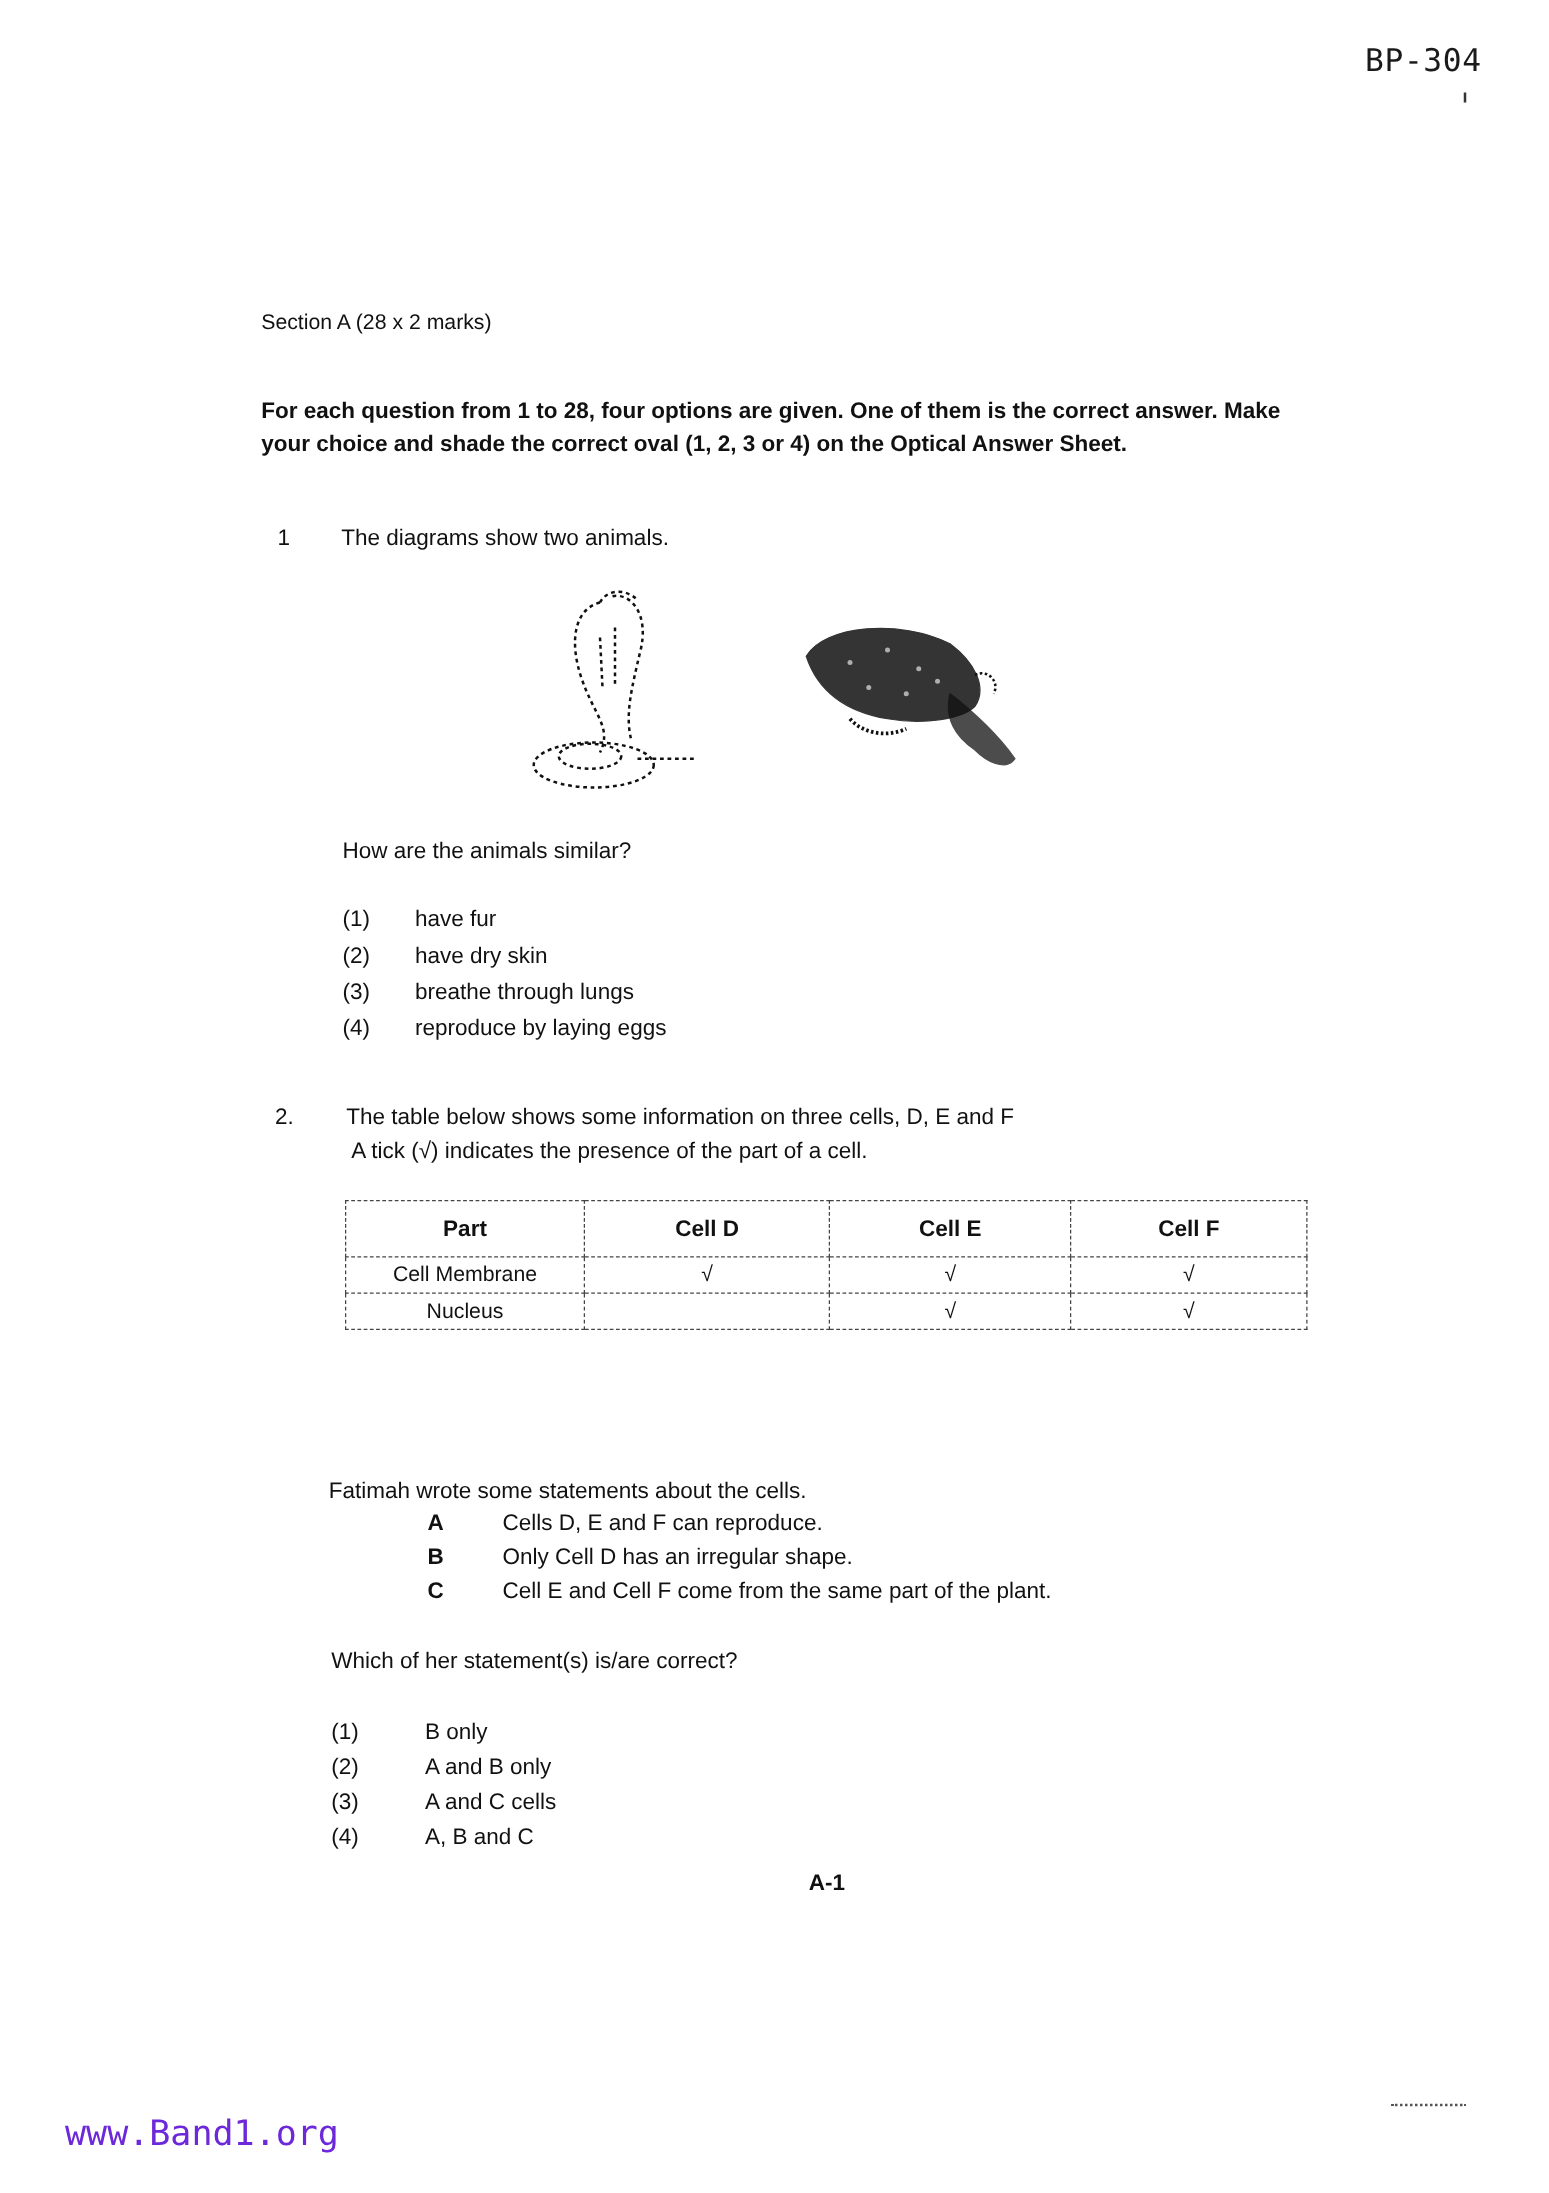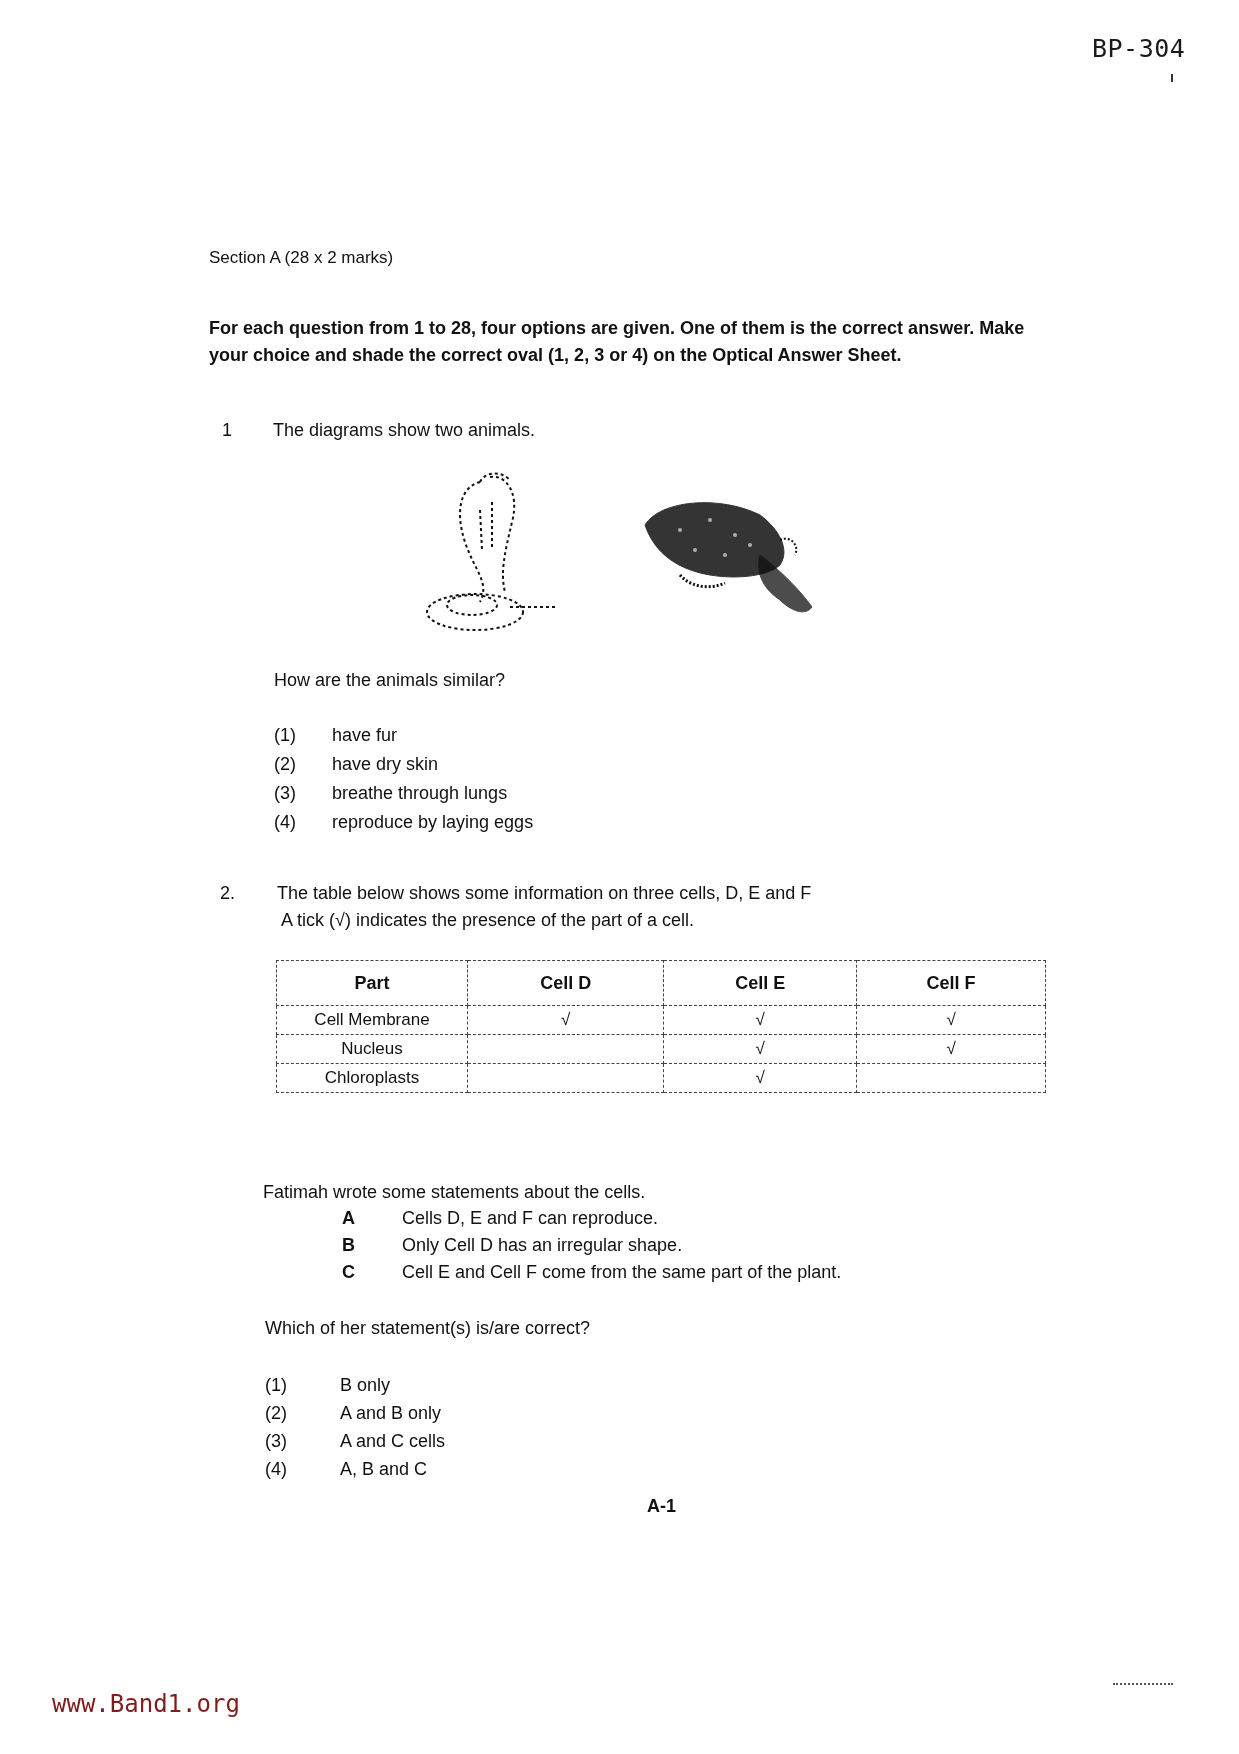--- a/index.html
+++ b/index.html
@@ -17,21 +17,21 @@
   .opt-row .txt { position: absolute; left: 58px; white-space: nowrap; }
   .animal { position: absolute; }
   table.cells { position: absolute; left: 276px; top: 960px; width: 770px; border-collapse: collapse; font-size: 17px; }
   table.cells th, table.cells td { border: 1px dashed #444; text-align: center; height: 28px; padding: 0; }
   table.cells th { height: 44px; font-weight: bold; font-size: 18px; }
   table.cells td.part { width: 190px; }
   .stmt-row { position: absolute; font-size: 18px; }
   .stmt-row .letter { position: absolute; left: 0; font-weight: bold; }
   .stmt-row .txt { position: absolute; left: 60px; white-space: nowrap; }
   .page-num { left: 647px; top: 1496px; font-size: 18px; font-weight: bold; }
-  .footer-site { left: 52px; top: 1690px; font-family: "DejaVu Sans Mono", monospace; font-size: 24px; color: #7f1d1d; }
+  .footer-site { left: 52px; top: 1690px; font-family: "DejaVu Sans Mono", monospace; font-size: 28px; color: #6d28d9; }
   .footer-mark { left: 1113px; top: 1683px; width: 60px; height: 3px; border-top: 2px dotted #555; }
 </style>
 </head>
 <body>
 
 <div class="abs doc-code">BP-304</div>
 <div class="abs tick-mark"></div>
 
 <div class="abs section-title">Section A (28 x 2 marks)</div>
 <div class="abs instructions">For each question from 1 to 28, four options are given.  One of them is the correct answer.  Make your choice and shade the correct oval (1, 2, 3 or 4) on the Optical Answer Sheet.</div>
@@ -110,26 +110,20 @@
       <td>√</td>
       <td>√</td>
       <td>√</td>
     </tr>
     <tr>
       <td class="part">Nucleus</td>
       <td></td>
       <td>√</td>
       <td>√</td>
     </tr>
-    <tr>
-      <td class="part">Chloroplasts</td>
-      <td></td>
-      <td>√</td>
-      <td></td>
-    </tr>
   </tbody>
 </table>
 
 <div class="abs q-text" style="left:263px; top:1182px;">Fatimah wrote some statements about the cells.</div>
 
 <div class="stmt-row" style="left:342px; top:1208px;">
   <span class="letter">A</span>
   <span class="txt">Cells D, E and F can reproduce.</span>
 </div>
 <div class="stmt-row" style="left:342px; top:1235px;">

